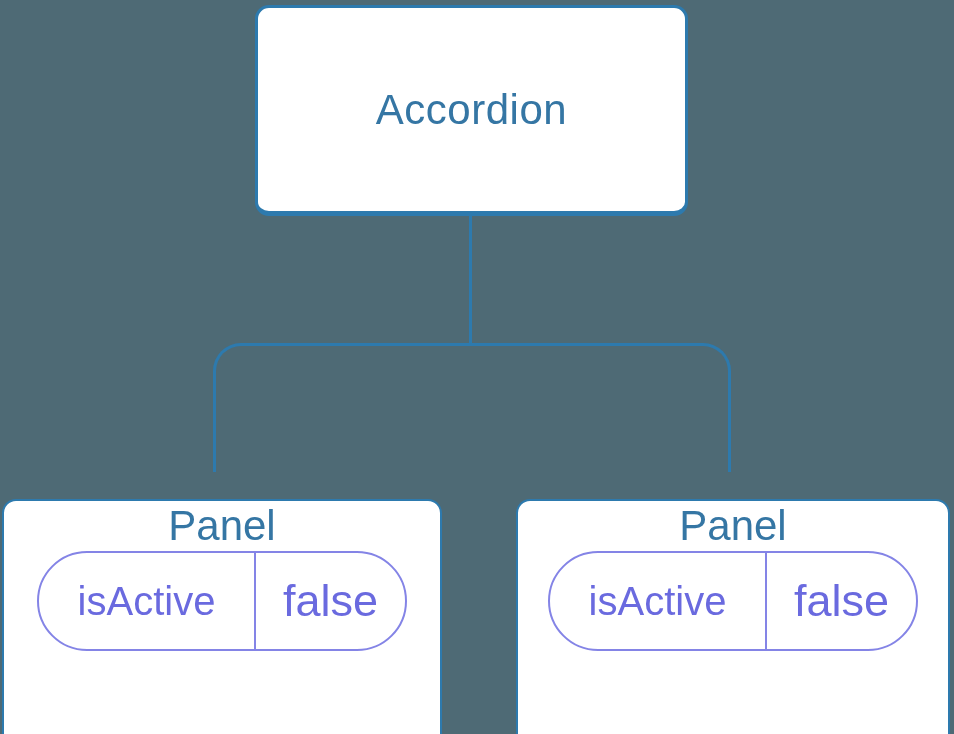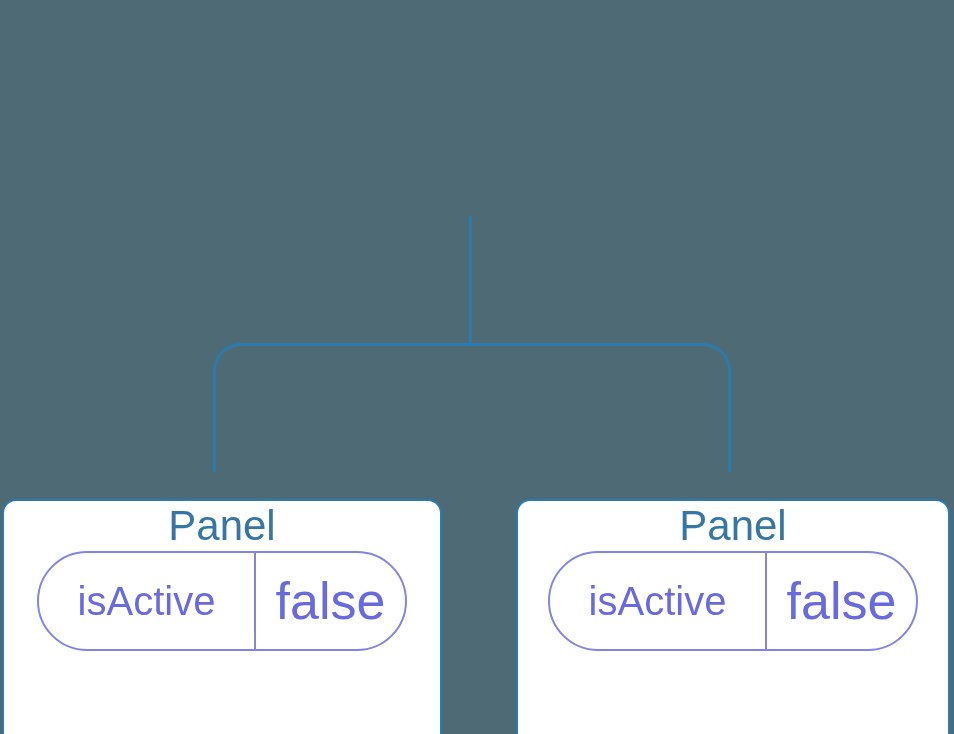--- a/index.html
+++ b/index.html
@@ -65,21 +65,21 @@
     font-size: 40px;
   }
   .pill-divider {
     flex: 0 0 2px;
     background: #8484E6;
   }
   .pill-value {
     flex: 1 1 auto;
     display: flex; align-items: center; justify-content: center;
     color: #6A6ADF;
-    font-size: 52px;
+    font-size: 45px;
     text-align: center;
   }
   
   .connector-stem {
     position: absolute;
     left: 469px; top: 216px;
     width: 3px; height: 127px;
     background: #2D7AAE;
   }
   .connector-branch {
@@ -91,20 +91,23 @@
     border-bottom: none;
     border-radius: 28px 28px 0 0;
     background: transparent;
   }
 </style>
 </head>
 <body>
 
 <div class="canvas">
 
+  <div class="node node-root">
+    <span class="node-label">Accordion</span>
+  </div>
 
   <div class="connector-stem"></div>
   <div class="connector-branch"></div>
 
   <div class="node node-child node-child-left">
     <div class="child-title">Panel</div>
     <div class="pill">
       <div class="pill-key">isActive</div>
       <div class="pill-divider"></div>
       <div class="pill-value">false</div>

